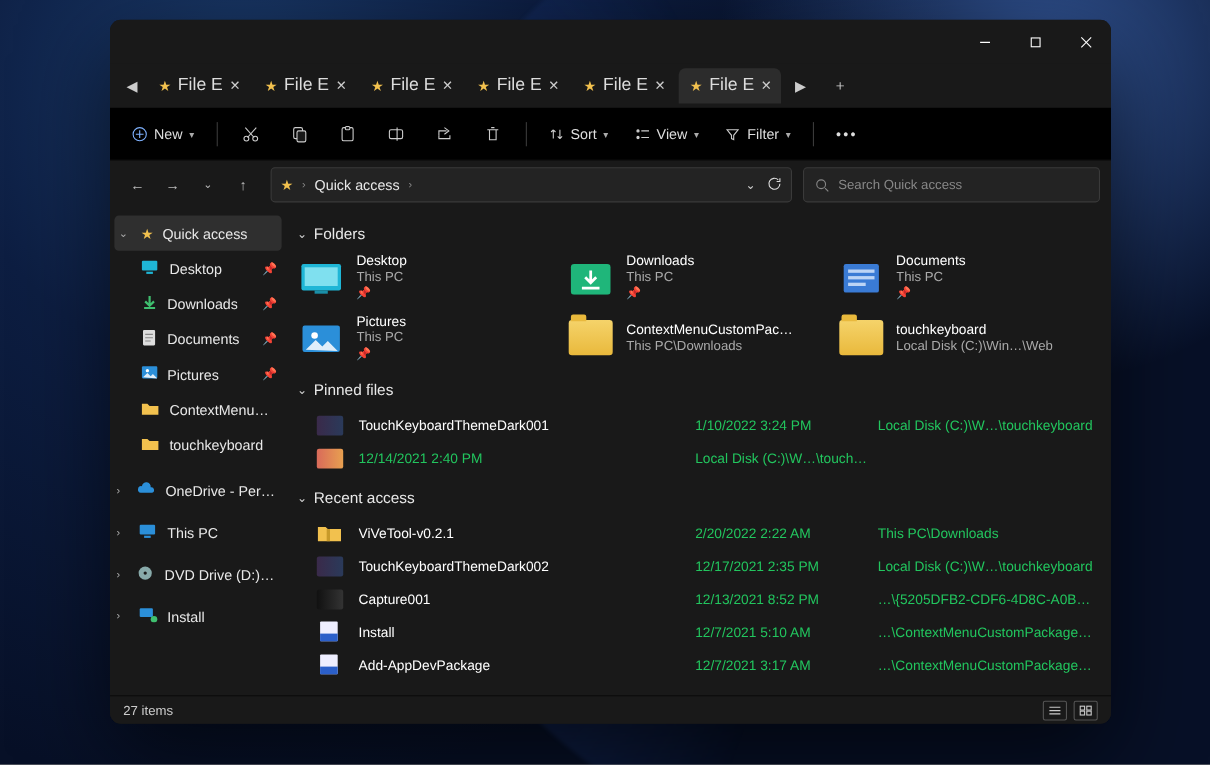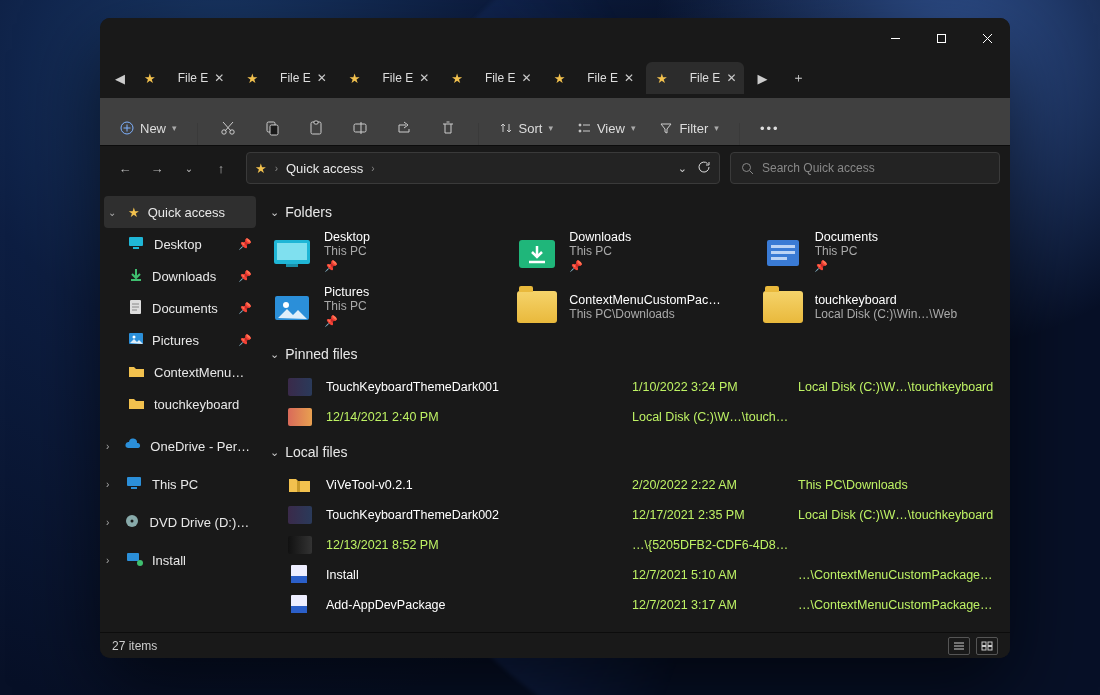--- a/index.html
+++ b/index.html
@@ -27,24 +27,24 @@
 }
 .titlebar { height: 40px; display:flex; align-items:stretch; background:#191919; }
 .titlebar-spacer { flex:1; }
 .win-controls { display:flex; }
 .win-btn { width:46px; display:flex; align-items:center; justify-content:center; color:#fff; }
 .tabstrip { height: 40px; display:flex; align-items:center; padding-left:6px; gap:0; background:#191919; }
 .tab-nav-btn { width:28px; height:28px; display:flex; align-items:center; justify-content:center; color:#ccc; border-radius:4px; }
 .tab { height:32px; display:flex; align-items:center; gap:6px; padding:0 8px 0 10px; border-radius:6px 6px 0 0; margin-right:4px; max-width:105px; color:#ddd;}
 .tab .star { color:#f2c14e; }
 .tab.active { background:#2c2c2c; }
-.tab-label { white-space:nowrap; overflow:hidden; text-overflow:ellipsis; max-width:42px; font-size:12px;margin-left:16px;}
+.tab-label { white-space:nowrap; overflow:hidden; text-overflow:ellipsis; max-width:42px; font-size:16px;}
 .tab-close { color:#ccc; font-size:12px; display:flex; }
 .new-tab-btn { width:32px; height:28px; display:flex; align-items:center; justify-content:center; color:#ccc; margin-left:6px;}
-.toolbar { height:48px; display:flex; align-items:flex-end; gap:4px; padding:0 10px; border-bottom:1px solid #0c0c0c; background:#404040;}
+.toolbar { height:48px; display:flex; align-items:center; gap:4px; padding:0 10px; border-bottom:1px solid #0c0c0c; background:#000000;}
 .tb-btn { height:34px; display:flex; align-items:center; justify-content:center; gap:6px; padding:0 10px; border-radius:4px; color:#ddd;}
 .tb-btn.icon-only { width:40px; padding:0; }
 .tb-sep { width:1px; height:22px; background:#3a3a3a; margin:0 6px;}
 .tb-btn svg { stroke:#ccc; }
 .addr-row { height:44px; display:flex; align-items:center; gap:10px; padding:0 10px; background:#191919;}
 .nav-btns { display:flex; align-items:center; gap:2px;}
 .nav-btn { width:30px; height:30px; display:flex; align-items:center; justify-content:center; border-radius:4px; color:#bbb;}
 .addr-bar { flex:1; height:32px; background:#232323; border:1px solid #3a3a3a; border-radius:4px; display:flex; align-items:center; padding:0 8px; gap:8px;}
 .addr-bar .star { color:#f2c14e; }
 .addr-chev { color:#888; font-size:10px;}
@@ -68,21 +68,21 @@
 .folders-grid { display:grid; grid-template-columns: repeat(3, 1fr); gap:12px 10px; margin-bottom:18px;}
 .folder-tile { display:flex; align-items:center; gap:10px; }
 .folder-icon { width:44px; height:40px; display:flex; align-items:center; justify-content:center; flex-shrink:0;}
 .folder-text { display:flex; flex-direction:column; gap:0; min-width:0;}
 .folder-name { color:#fff; font-size:12.5px; white-space:nowrap; overflow:hidden; text-overflow:ellipsis;}
 .folder-sub { color:#aaa; font-size:12px; white-space:nowrap; overflow:hidden; text-overflow:ellipsis;}
 .folder-pin { color:#888; font-size:11px; margin-top:2px;}
 .file-row { display:grid; grid-template-columns: 32px 300px 160px 1fr; align-items:center; height:30px; gap:6px; padding-left:18px;}
 .file-icon { width:24px; height:18px; border-radius:2px; }
 .file-name { color:#fff; font-size:12.5px; white-space:nowrap; overflow:hidden; text-overflow:ellipsis;}
-.file-date, .file-loc { color:#bef264; font-size:12.5px; white-space:nowrap; overflow:hidden; text-overflow:ellipsis;}
+.file-date, .file-loc { color:#22c55e; font-size:12.5px; white-space:nowrap; overflow:hidden; text-overflow:ellipsis;}
 .statusbar { height:26px; border-top:1px solid #0c0c0c; background:#191919; display:flex; align-items:center; padding:0 12px; color:#ccc; font-size:12px;}
 .statusbar .view-toggles { margin-left:auto; display:flex; gap:6px;}
 .vt-btn { width:22px; height:18px; border:1px solid #555; border-radius:2px; display:flex; align-items:center; justify-content:center; color:#ccc;}
 .icon-folder-yellow { width:40px; height:32px; background:linear-gradient(#f5d36a,#e9b93c); border-radius:3px; position:relative;}
 .icon-folder-yellow::before{content:"";position:absolute;top:-5px;left:2px;width:14px;height:6px;background:#e9b93c;border-radius:2px 2px 0 0;}
 .ellip { max-width: 100%; overflow:hidden; text-overflow:ellipsis; white-space:nowrap; }
 </style>
 </head>
 <body>
 <div class="wallpaper-swirl2"></div>
@@ -457,21 +457,21 @@
             <span>
               <div class="file-icon" style="background:linear-gradient(90deg,#d96a5a,#e8a050);"></div>
             </span>
       <span class="file-date">12/14/2021 2:40 PM</span>
       <span class="file-loc">Local Disk (C:)\W…\touchkeyboard</span>
           </div>
         </div>
 
       <div class="group-header" style="margin-top:12px;">
         <span class="chev">⌄</span>
-        <span>Local files</span>
+        <span>Recent access</span>
       </div>
       <div id="recent-rows">
           <div class="file-row">
             <span><svg width="24" height="18">
                 <path d="M1 4 h7 l2 2 h12 v11 h-21 z" fill="#f2c14e"></path>
                 <rect x="9" y="6" width="3" height="11" fill="#c89a2a"></rect>
               </svg></span>
       <span class="file-name">ViVeTool-v0.2.1</span>
       <span class="file-date">2/20/2022 2:22 AM</span>
       <span class="file-loc">This PC\Downloads</span>
@@ -481,20 +481,21 @@
               <div class="file-icon" style="background:linear-gradient(90deg,#3a2a4a,#2a3a5a);"></div>
             </span>
       <span class="file-name">TouchKeyboardThemeDark002</span>
       <span class="file-date">12/17/2021 2:35 PM</span>
       <span class="file-loc">Local Disk (C:)\W…\touchkeyboard</span>
           </div>
           <div class="file-row">
             <span>
               <div class="file-icon" style="background:linear-gradient(90deg,#111,#333);"></div>
             </span>
+      <span class="file-name">Capture001</span>
       <span class="file-date">12/13/2021 8:52 PM</span>
       <span class="file-loc">…\{5205DFB2-CDF6-4D8C-A0B1-3…</span>
           </div>
           <div class="file-row">
             <span><svg width="24" height="20">
                 <rect x="3" y="1" width="16" height="18" rx="1" fill="#eef"></rect>
                 <rect x="3" y="12" width="16" height="7" fill="#2b5fc9"></rect>
               </svg></span>
       <span class="file-name">Install</span>
       <span class="file-date">12/7/2021 5:10 AM</span>

